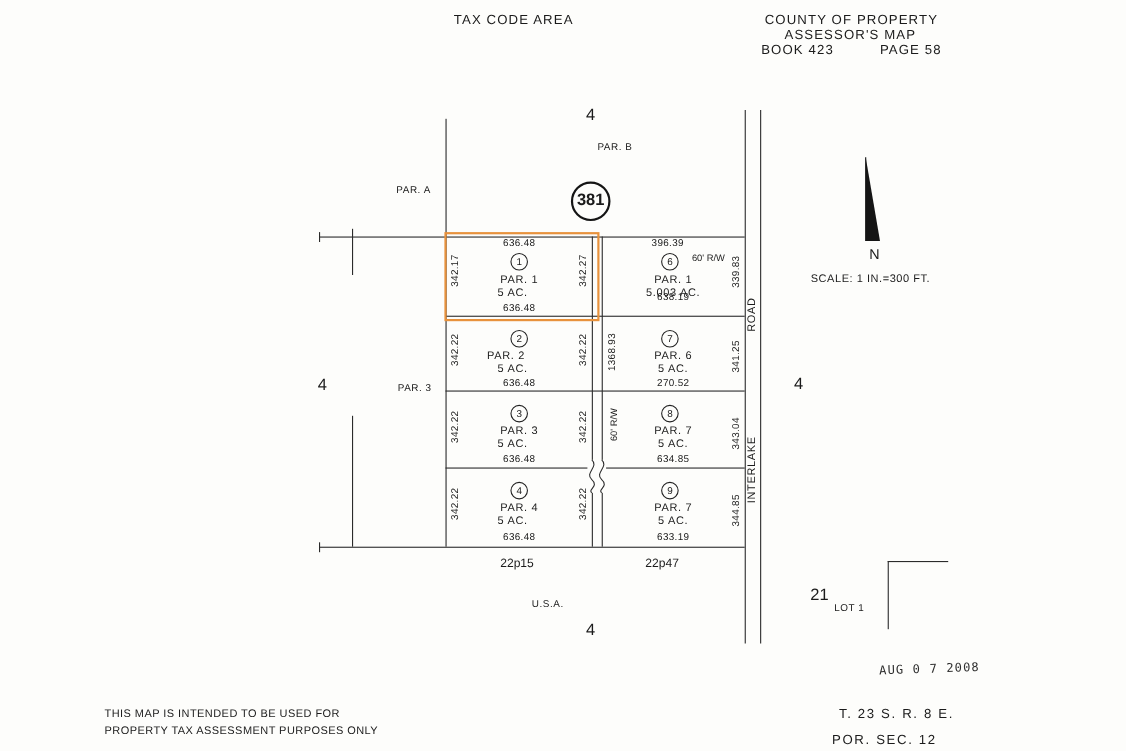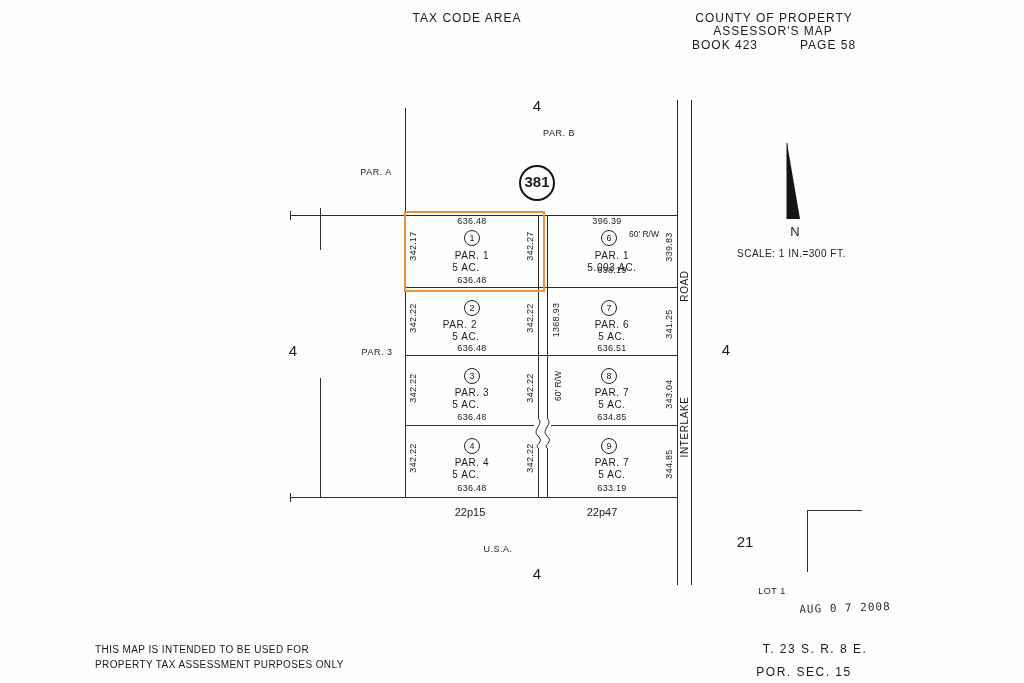--- a/index.html
+++ b/index.html
@@ -49,21 +49,21 @@
   <span class="t ctr small" style="left:357px;top:172px">PAR. A</span>
   <div class="mapnum" style="left:537px;top:183px">381</div>
   <span class="t ctr big" style="left:293px;top:350px">4</span>
   <span class="t ctr small" style="left:358px;top:352px">PAR. 3</span>
   <span class="t ctr big" style="left:726px;top:349px">4</span>
   <span class="t ctr" style="left:470px;top:512px;font-size:11px">22p15</span>
   <span class="t ctr" style="left:602px;top:512px;font-size:11px">22p47</span>
   <span class="t ctr small" style="left:479px;top:549px">U.S.A.</span>
   <span class="t ctr big" style="left:537px;top:573px">4</span>
   <span class="t ctr big" style="left:745px;top:541px">21</span>
-  <span class="t ctr small" style="left:753px;top:591px">LOT 1</span>
+  <span class="t ctr small" style="left:753px;top:552px">LOT 1</span>
 
   <div class="vl" style="left:405px;top:108px;height:389px"></div>
   <div class="vl" style="left:538px;top:215px;height:282px"></div>
   <div class="vl" style="left:547px;top:215px;height:282px"></div>
   <div class="vl" style="left:677px;top:100px;height:485px"></div>
   <div class="vl" style="left:691px;top:100px;height:485px"></div>
   <div class="vl" style="left:320px;top:208px;height:42px"></div>
   <div class="vl" style="left:320px;top:378px;height:119px"></div>
   <div class="vl" style="left:807px;top:510px;height:62px"></div>
   <div class="vl" style="left:290px;top:211px;height:9px"></div>
@@ -120,38 +120,38 @@
   <div class="cnum" style="left:609px;top:238px">6</div>
   <span class="t ctr" style="left:644px;top:234px;font-size:8.5px">60' R/W</span>
   <span class="t ctr lbl" style="left:612px;top:255px">PAR. 1</span>
   <span class="t ctr lbl" style="left:612px;top:267px">5.003 AC.</span>
   <span class="t ctr dim" style="left:612px;top:270px">638.19</span>
   <span class="t rot dim" style="left:669px;top:247px">339.83</span>
 
   <div class="cnum" style="left:609px;top:308px">7</div>
   <span class="t ctr lbl" style="left:612px;top:324px">PAR. 6</span>
   <span class="t ctr lbl" style="left:612px;top:336px">5 AC.</span>
-  <span class="t ctr dim" style="left:612px;top:348px">636.51</span>
+  <span class="t ctr dim" style="left:612px;top:348px">270.52</span>
   <span class="t rot dim" style="left:669px;top:324px">341.25</span>
 
   <div class="cnum" style="left:609px;top:376px">8</div>
   <span class="t ctr lbl" style="left:612px;top:392px">PAR. 7</span>
   <span class="t ctr lbl" style="left:612px;top:404px">5 AC.</span>
   <span class="t ctr dim" style="left:612px;top:417px">634.85</span>
   <span class="t rot dim" style="left:669px;top:394px">343.04</span>
 
   <div class="cnum" style="left:609px;top:446px">9</div>
   <span class="t ctr lbl" style="left:612px;top:462px">PAR. 7</span>
   <span class="t ctr lbl" style="left:612px;top:474px">5 AC.</span>
   <span class="t ctr dim" style="left:612px;top:488px">633.19</span>
   <span class="t rot dim" style="left:669px;top:464px">344.85</span>
 
   <span class="t rot dim" style="left:556px;top:320px">1368.93</span>
   <span class="t rot" style="left:558px;top:386px;font-size:8.5px">60' R/W</span>
 
   <span class="t stamp" style="left:845px;top:608px">AUG 0 7 2008</span>
   <span class="t ctr sect" style="left:815px;top:649px">T. 23 S. R. 8 E.</span>
-  <span class="t ctr sect" style="left:804px;top:672px">POR. SEC. 15</span>
+  <span class="t ctr sect" style="left:804px;top:672px">POR. SEC. 12</span>
 
   <span class="t disc" style="left:95px;top:644px">THIS MAP IS INTENDED TO BE USED FOR</span>
   <span class="t disc" style="left:95px;top:659px">PROPERTY TAX ASSESSMENT PURPOSES ONLY</span>
 
 </div>
 
 </body></html>

